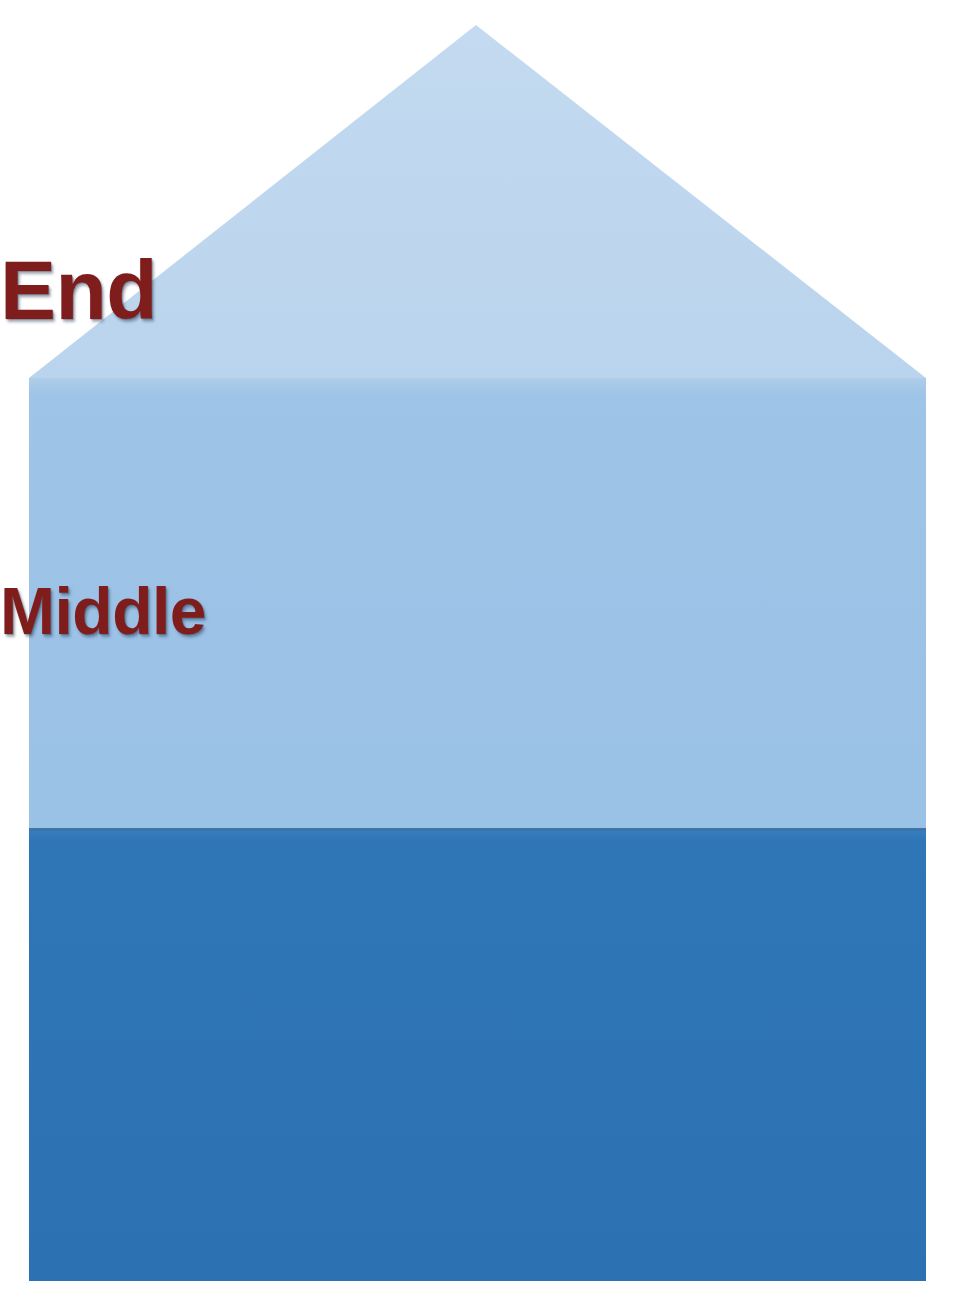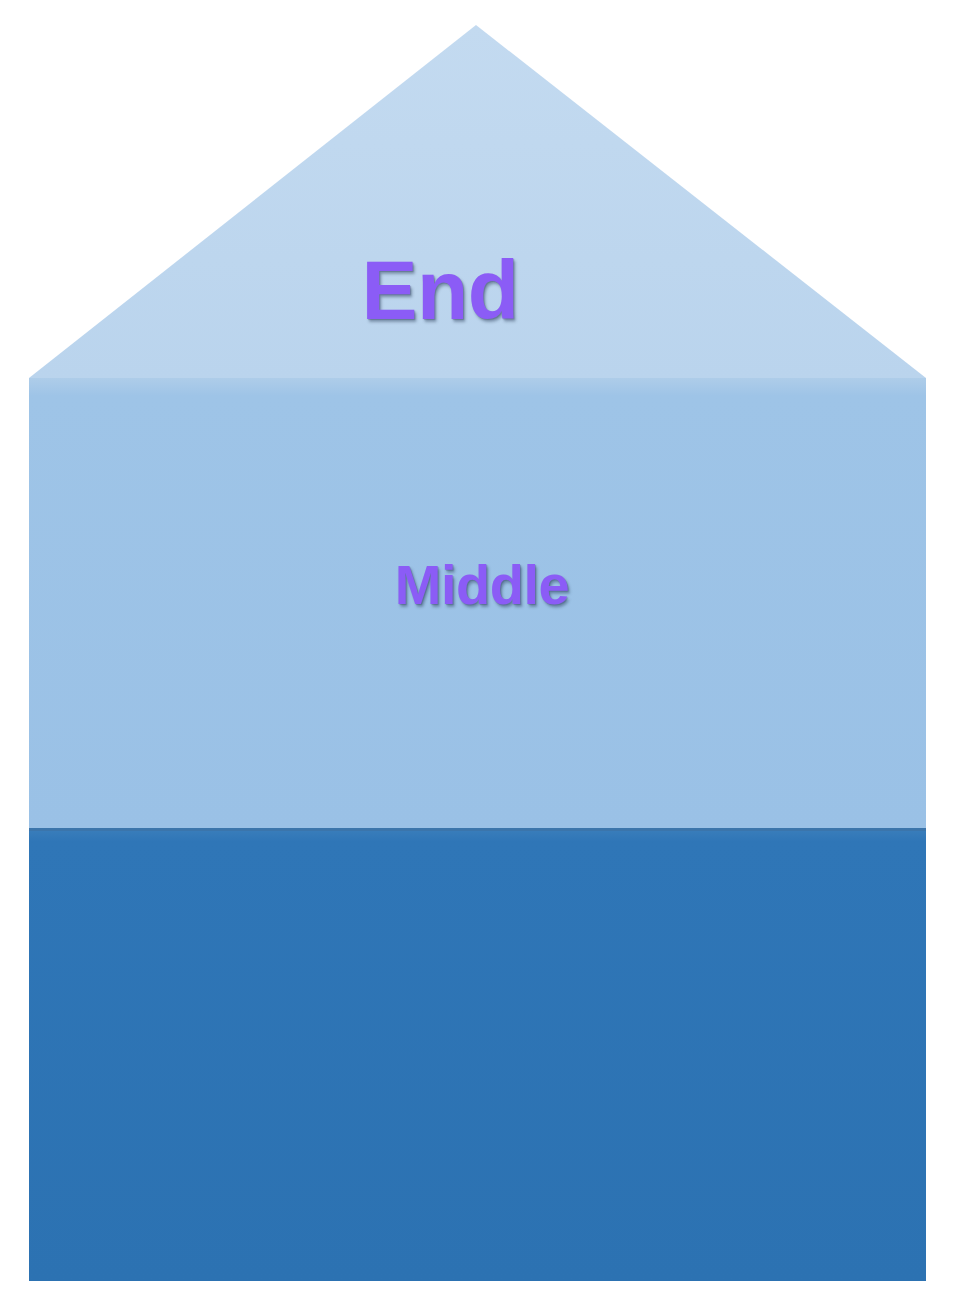--- a/index.html
+++ b/index.html
@@ -32,42 +32,40 @@
   .band svg {
     display: block;
     width: 960px;
     height: 1297px;
   }
 
   .band-label {
     position: absolute;
     left: 0;
     width: 880px;
-    text-align: center;
-    color: #8b5cf6;
+    color: #7f1d1d;
     font-weight: bold;
     letter-spacing: -0.5px;
     line-height: 1;
     white-space: nowrap;
     text-shadow:
       2px 3px 3px rgba(40, 60, 85, 0.42),
       1px 1px 1px rgba(40, 60, 85, 0.30);
   }
 
   
   #label-end {
     top: 248px;
     font-size: 84px;
   }
 
   
   #label-middle {
-    top: 557px;
-    font-size: 56px;
-    padding-left: 42px;
+    top: 578px;
+    font-size: 66px;
   }
 
   
   #label-beginning {
     top: 1010px;
     font-size: 88px;
   }
 </style>
 </head>
 <body>

